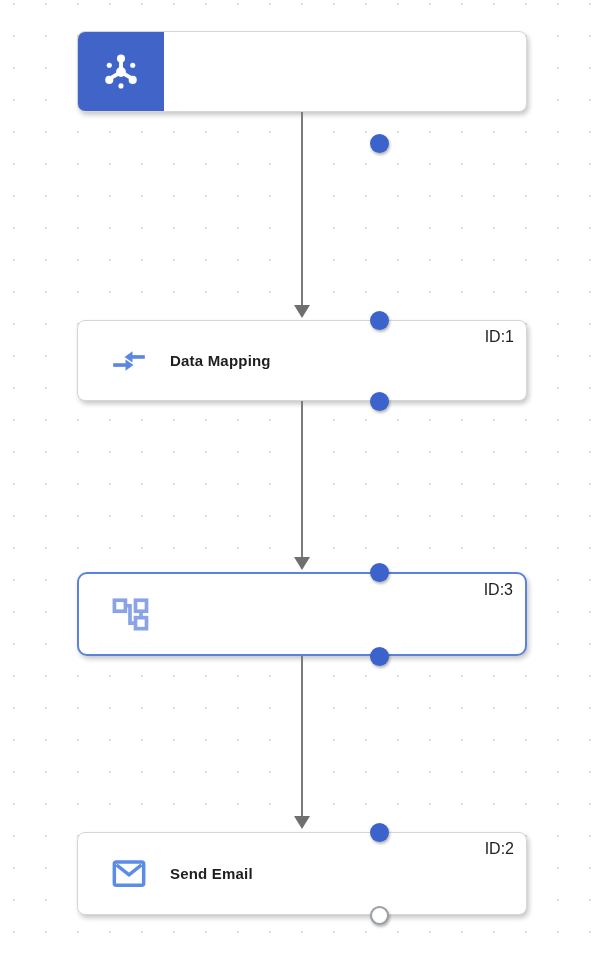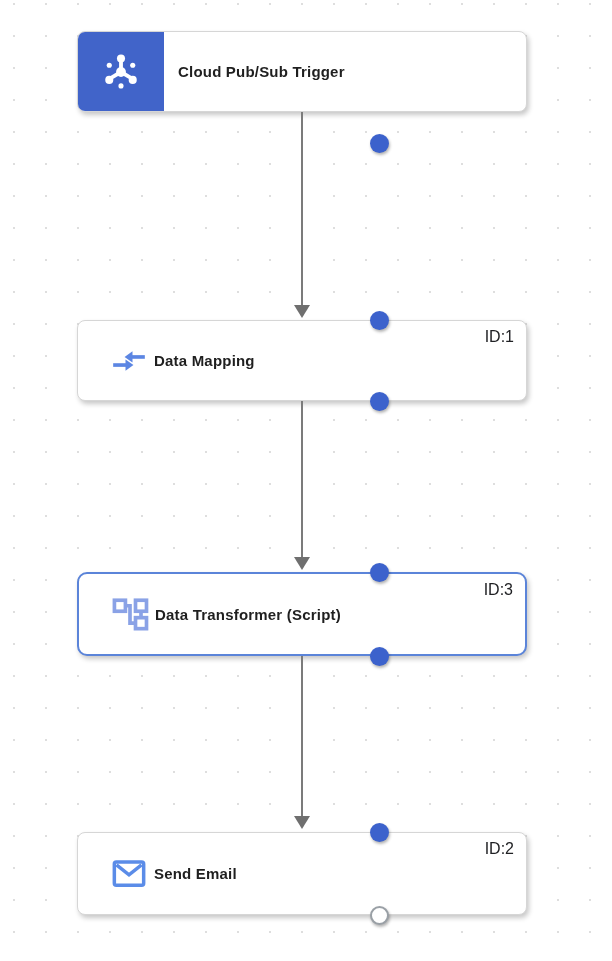--- a/index.html
+++ b/index.html
@@ -45,20 +45,21 @@
   }
   .icon-slot {
     width: 50px;
     margin-left: 26px;
     display: flex;
     align-items: center;
     justify-content: center;
     flex: none;
   }
   .node-title {
+    margin-left: 16px;
     font-size: 15px;
     font-weight: bold;
     color: #1f1f1f;
     letter-spacing: 0.2px;
     white-space: nowrap;
   }
   .trigger .node-title { margin-left: 14px; }
   .id-badge {
     position: absolute;
     top: 7px;
@@ -126,21 +127,20 @@
           <circle cx="12" cy="12" r="2.7"></circle>
           <circle cx="12" cy="4.6" r="2.2"></circle>
           <circle cx="5.6" cy="16.3" r="2.2"></circle>
           <circle cx="18.4" cy="16.3" r="2.2"></circle>
           <circle cx="5.6" cy="8.3" r="1.4"></circle>
           <circle cx="18.4" cy="8.3" r="1.4"></circle>
           <circle cx="12" cy="19.6" r="1.4"></circle>
         </g>
       </svg>
     </div>
-    <div class="node-title">Cloud Pub/Sub Trigger</div>
     <div class="port" style="left:292px; top:102px;"></div>
   </div>
 
   <div class="node" style="top:320px; height:81px;">
     <div class="icon-slot">
       <svg width="38" height="38" viewBox="0 0 24 24">
         <g fill="#5c86e3">
           <rect x="13.2" y="8.3" width="8.8" height="2.3"></rect>
           <polygon points="14.2,5.9 9.2,9.45 14.2,13"></polygon>
           <rect x="2" y="13.4" width="8.8" height="2.3"></rect>
@@ -159,21 +159,20 @@
       <svg width="44" height="44" viewBox="0 0 24 24">
         <g stroke="#8aa2e6" stroke-width="2" fill="none">
           <rect x="3.5" y="4.5" width="6" height="6"></rect>
           <rect x="15" y="4.5" width="6" height="6"></rect>
           <rect x="15" y="14" width="6" height="6"></rect>
           <polyline points="9.5,7.5 12,7.5 12,17 15,17"></polyline>
           <line x1="18" y1="10.5" x2="18" y2="14"></line>
         </g>
       </svg>
     </div>
-    <div class="node-title">Data Transformer (Script)</div>
     <div class="id-badge">ID:3</div>
     <div class="port" style="left:291px; top:-11px;"></div>
     <div class="port" style="left:291px; top:73px;"></div>
   </div>
 
   <div class="node" style="top:832px; height:83px;">
     <div class="icon-slot">
       <svg width="40" height="40" viewBox="0 0 24 24">
         <g stroke="#5b8ce8" stroke-width="2.1" fill="none">
           <rect x="3.2" y="4.8" width="17.6" height="14" rx="1.2"></rect>

